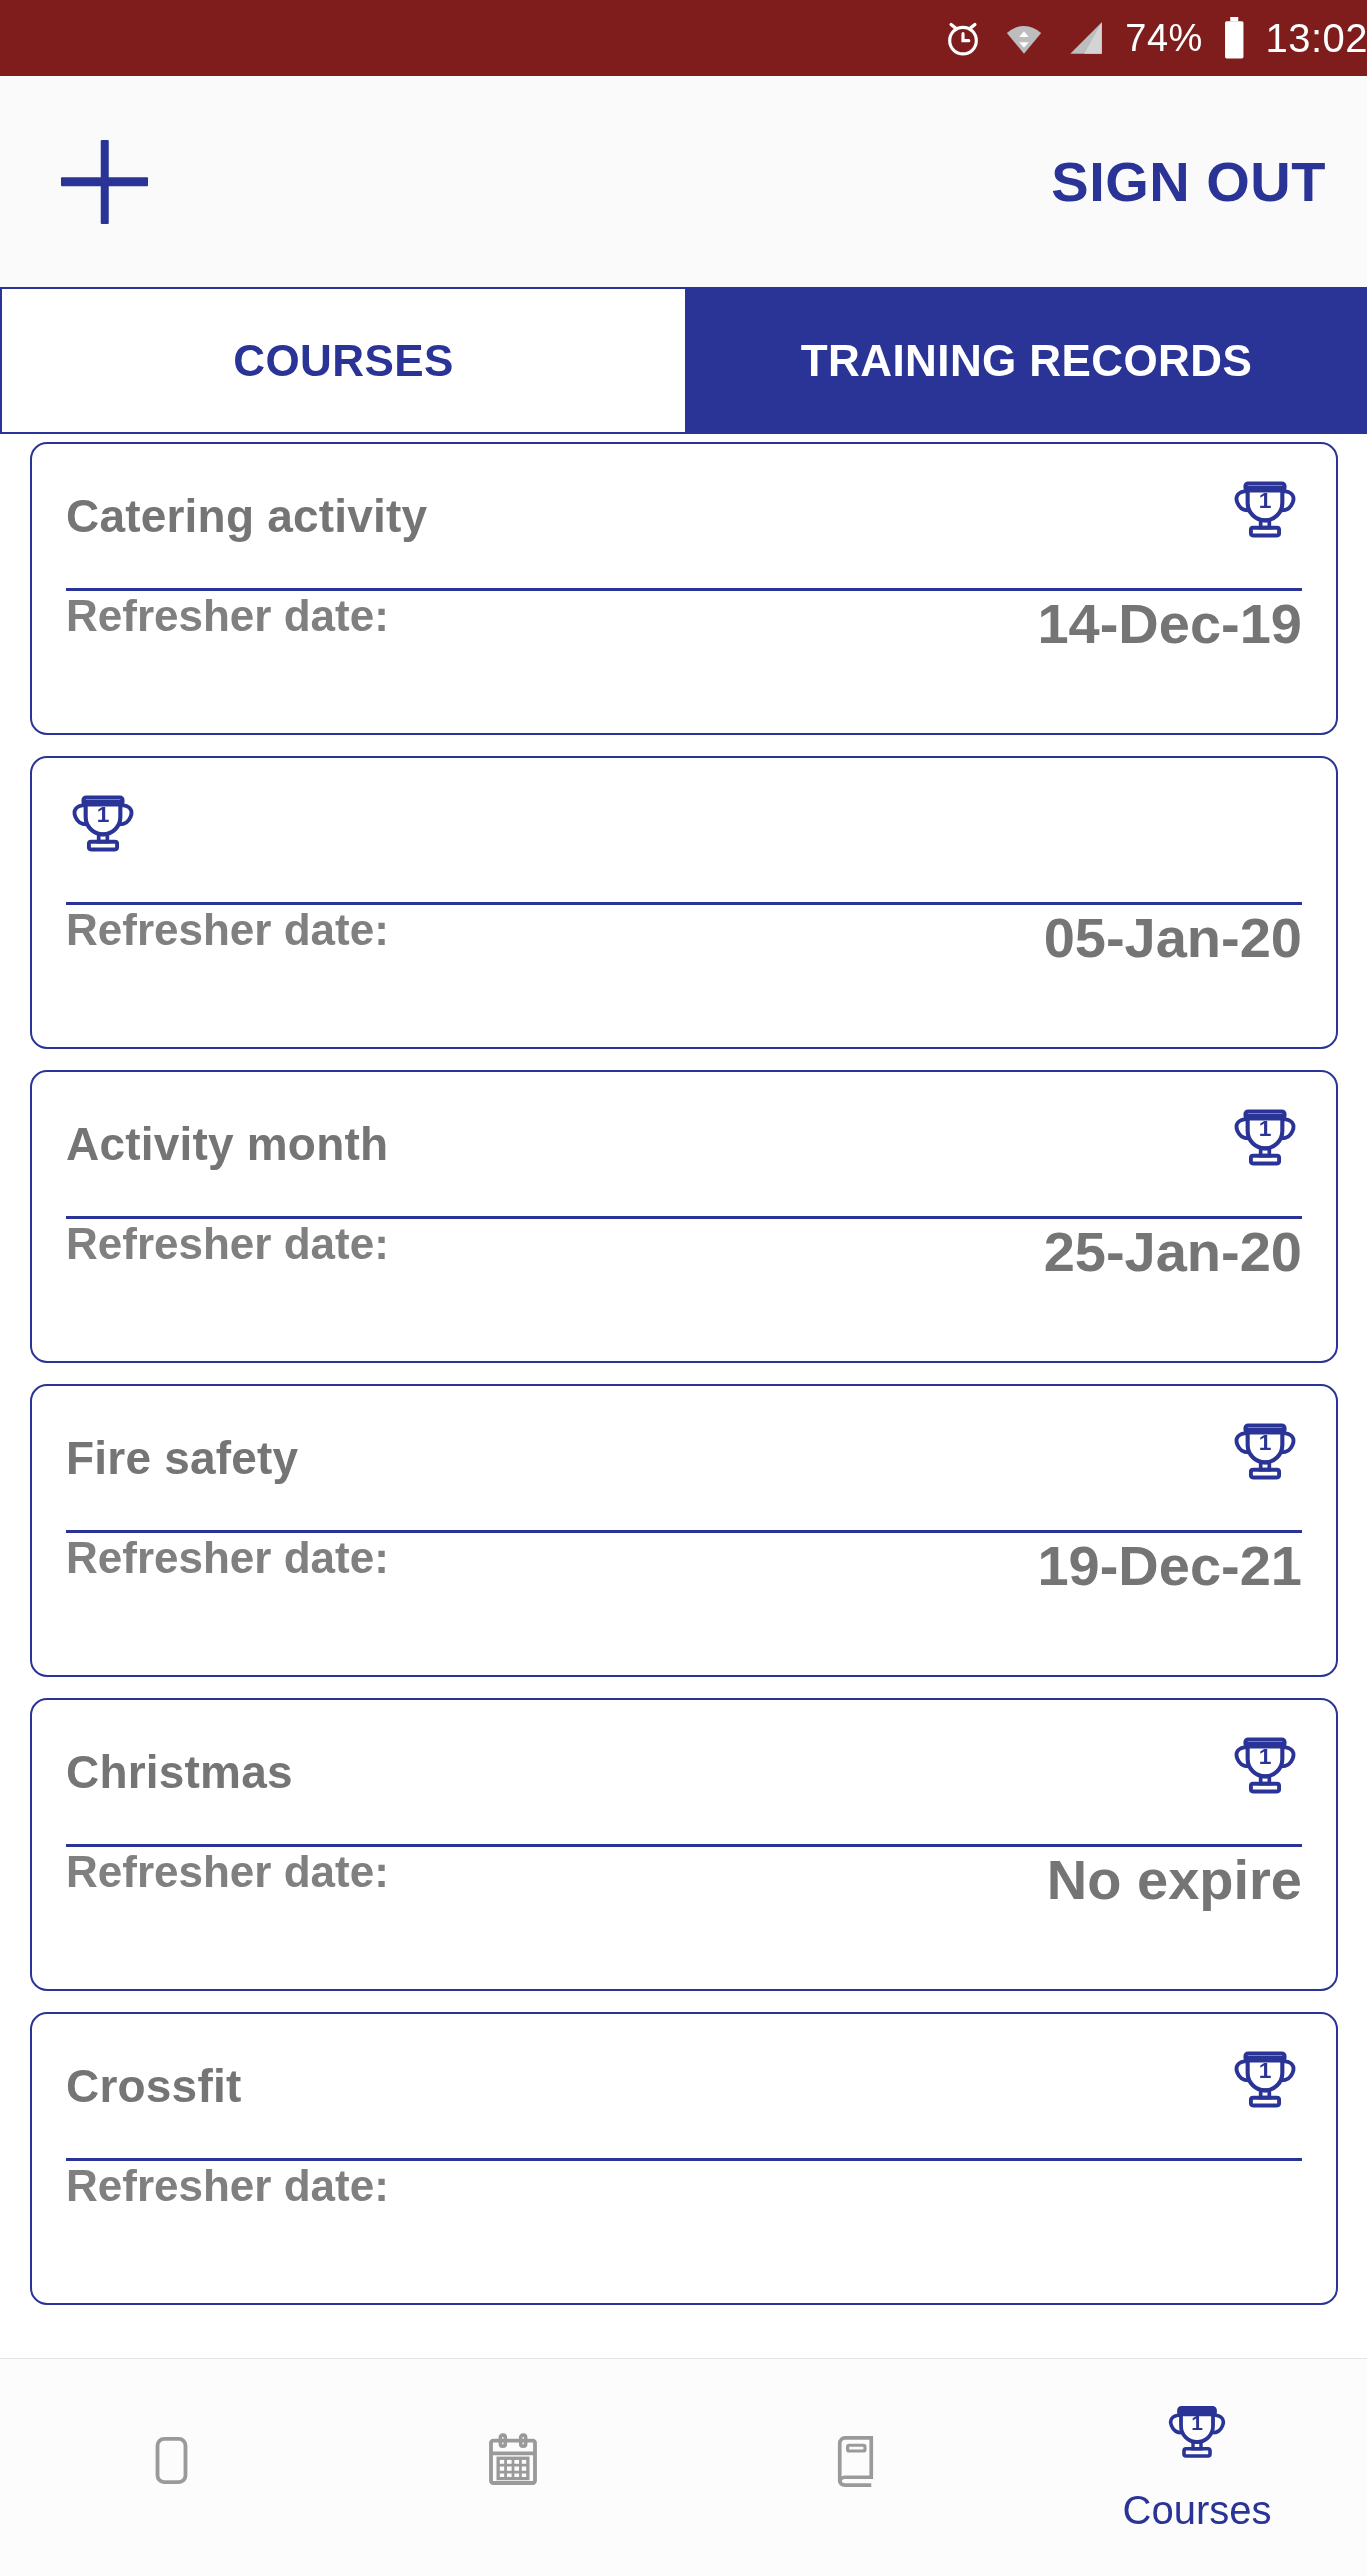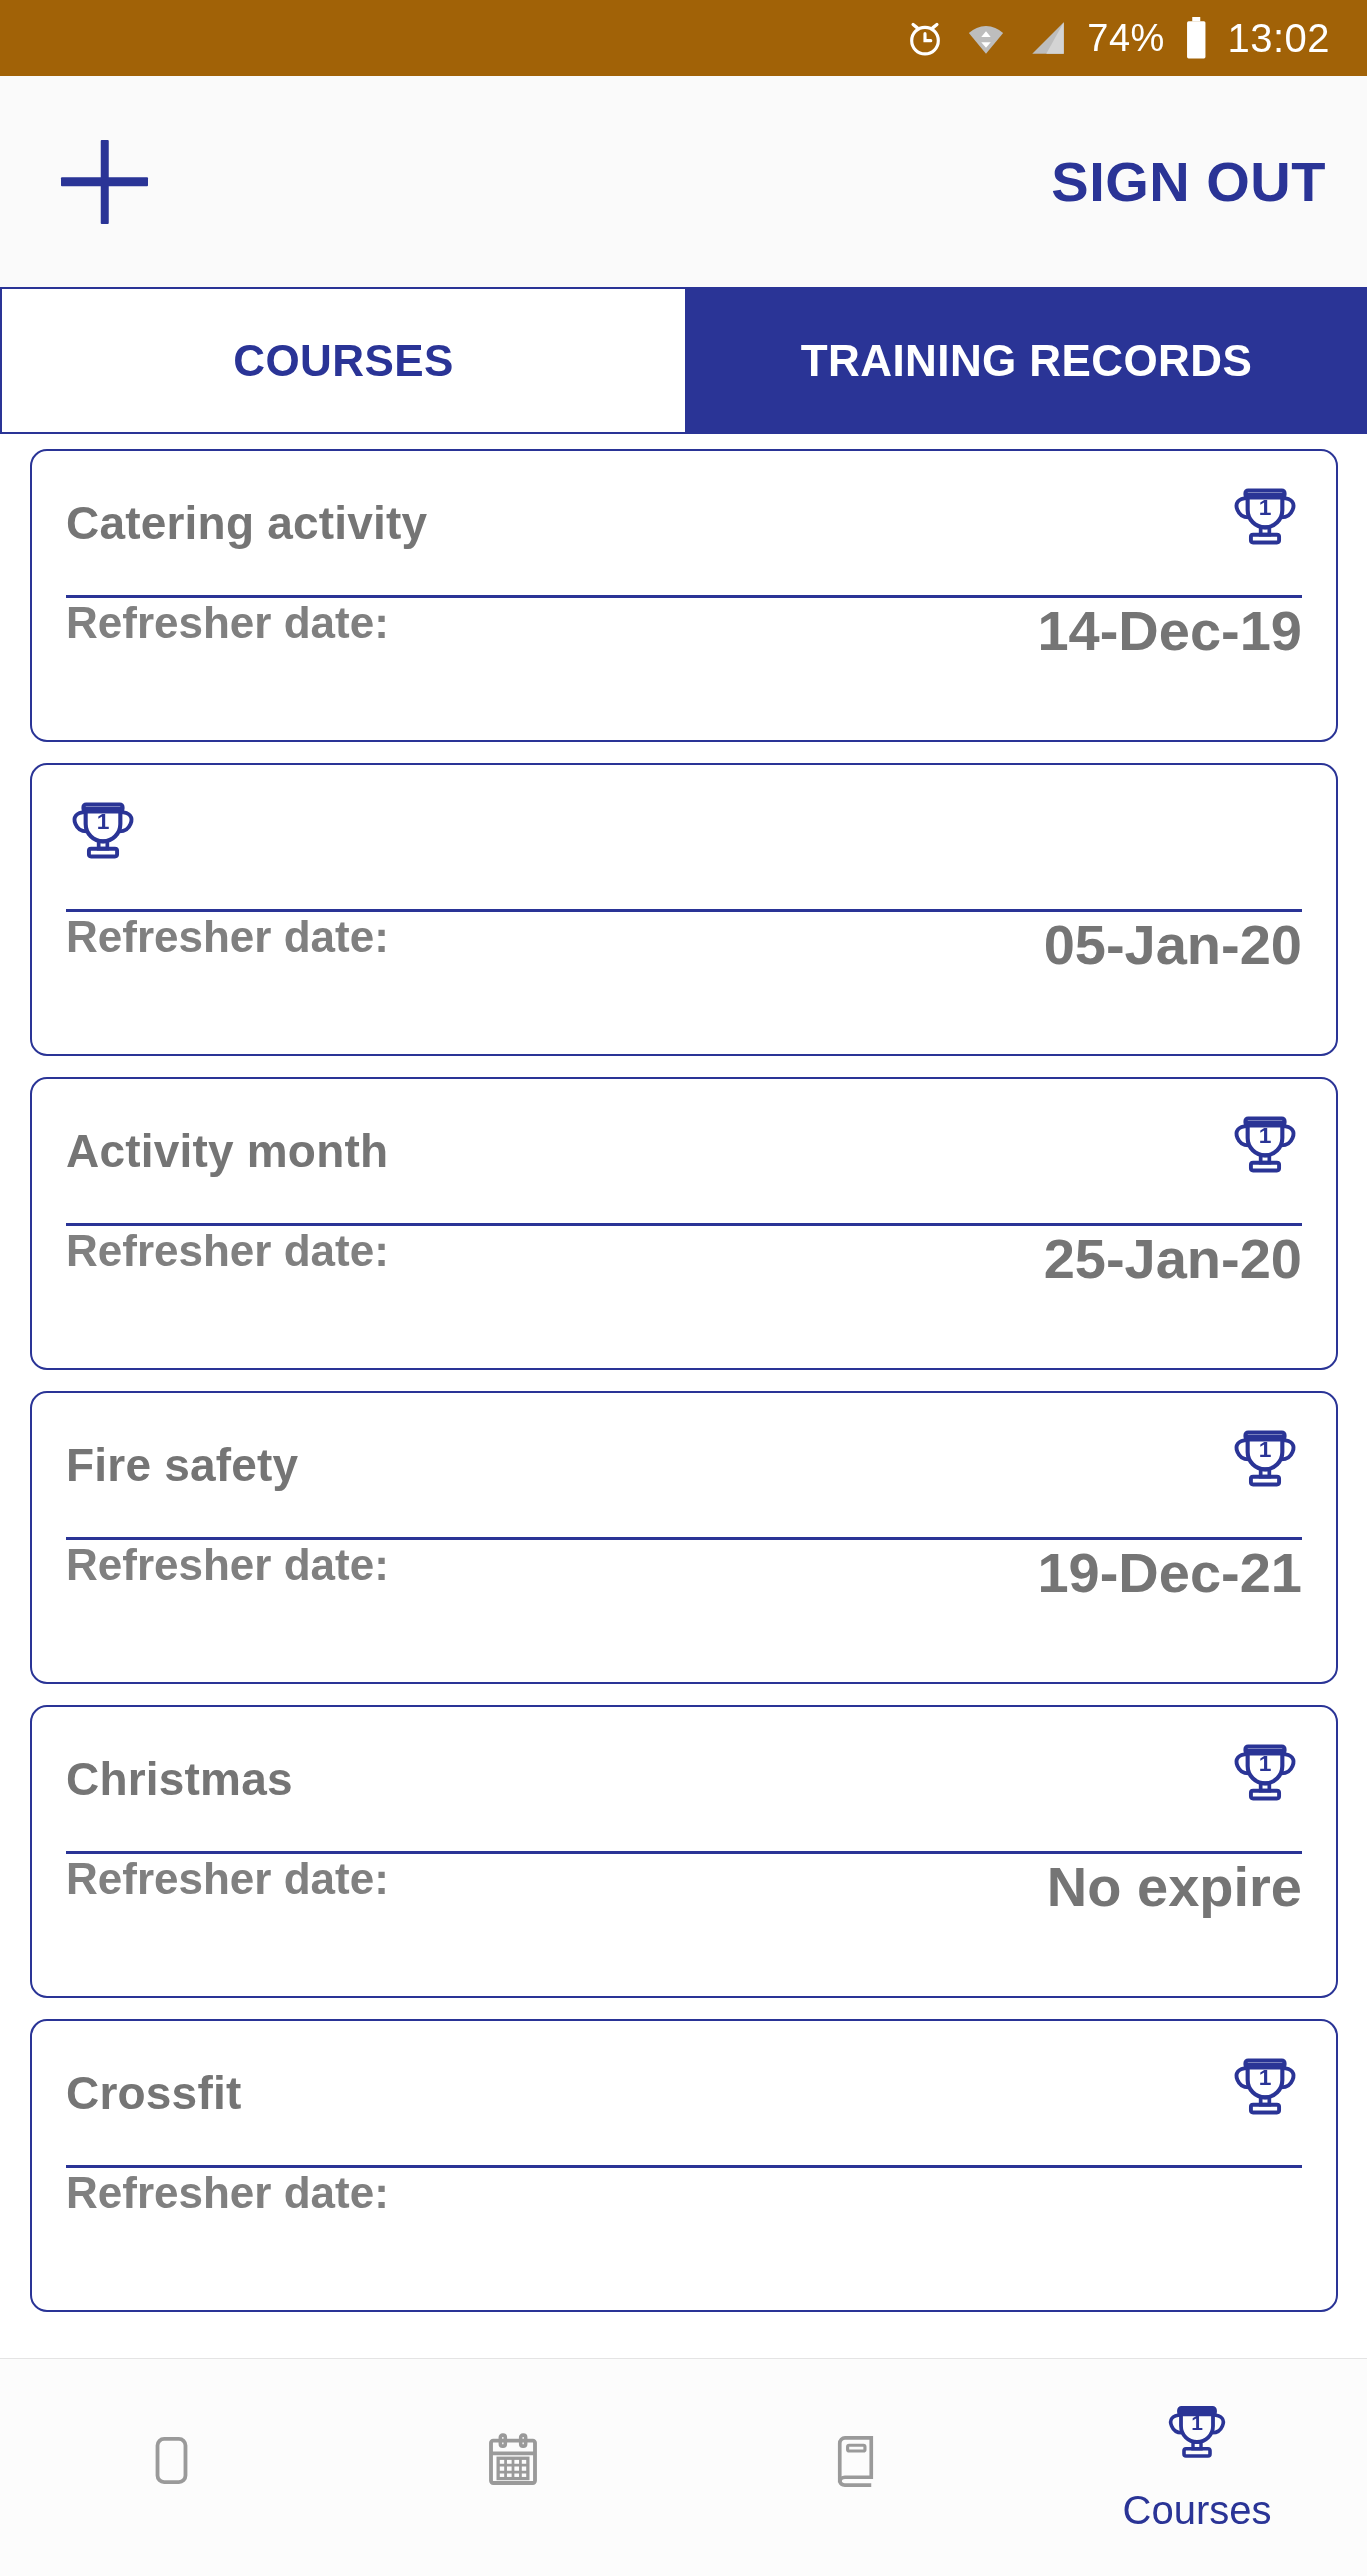--- a/index.html
+++ b/index.html
@@ -6,23 +6,23 @@
   html, body {
     width:1368px; height:2576px;
     background:#ffffff;
     font-family:"Liberation Sans", sans-serif;
     overflow:hidden;
   }
   .phone { position:relative; width:1368px; height:2576px; display:flex; flex-direction:column; background:#ffffff; }
 
   
   .statusbar {
-    height:76px; background:#a16207; flex:0 0 76px;
+    height:76px; background:#7f1d1d; flex:0 0 76px;
     display:flex; align-items:center; justify-content:flex-end;
-    padding-right:38px; gap:17px;
+    gap:17px;
   }
   .sb-icon { display:flex; align-items:center; justify-content:center; }
   .sb-text { color:#ffffff; font-size:38px; letter-spacing:0.5px; font-family:"Liberation Sans", sans-serif; }
   .sb-time { color:#ffffff; font-size:40px; letter-spacing:0.5px; }
 
   
   .appbar {
     height:211px; flex:0 0 211px; background:#fafafa;
     display:flex; align-items:center; justify-content:space-between;
     padding:0 42px 0 59px;
@@ -43,21 +43,21 @@
   .tab {
     flex:1; display:flex; align-items:center; justify-content:center;
     font-size:44px; font-weight:bold; letter-spacing:0.4px; cursor:pointer;
   }
   .tab.active { background:#ffffff; color:#2a3496; border:2.8px solid #2a3496; border-right:none; }
   .tab.inactive { background:#2a3496; color:#ffffff; }
 
   
   .list {
     flex:1 1 auto; background:#ffffff; overflow:hidden;
-    padding:15px 0 0 0; position:relative;
+    padding:8px 0 0 0; position:relative;
   }
   .card {
     margin:0 30px 21px 30px;
     border:2.8px solid #2a3496; border-radius:17px;
     background:#ffffff; padding:0 34px;
     height:293px; display:flex; flex-direction:column; justify-content:center;
   }
   .card-top {
     display:flex; align-items:center; justify-content:space-between;
     height:144px;

